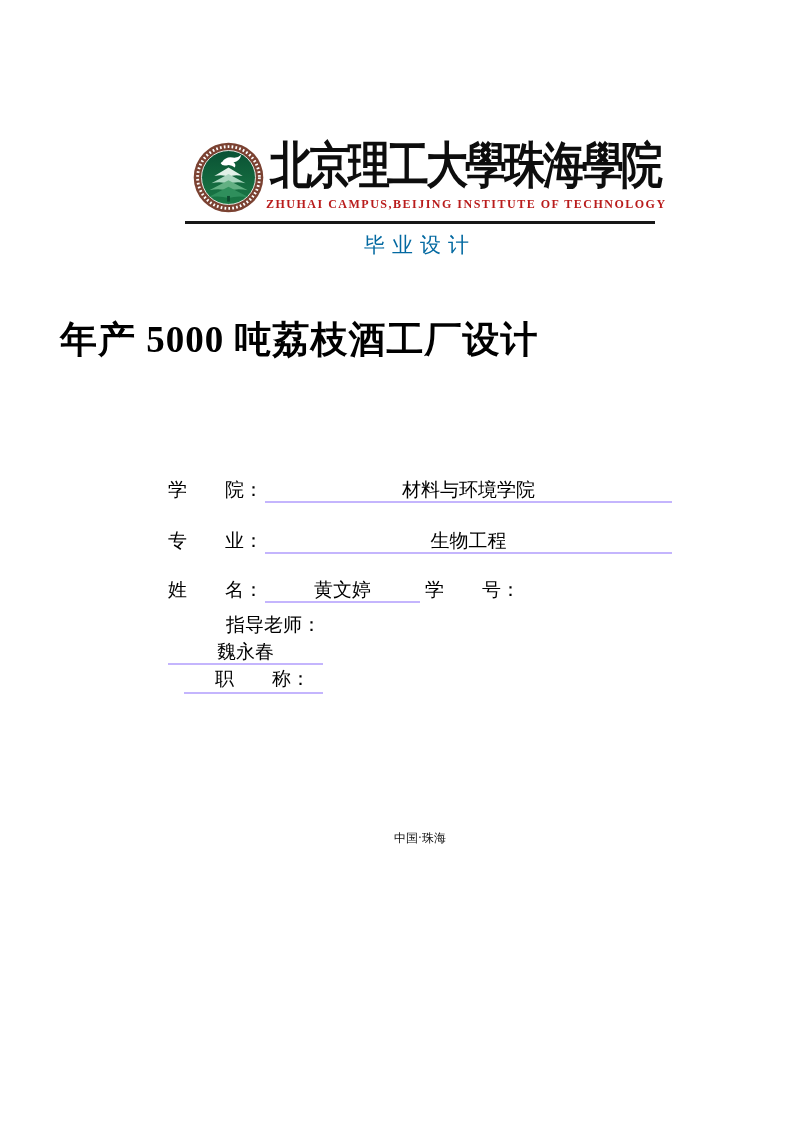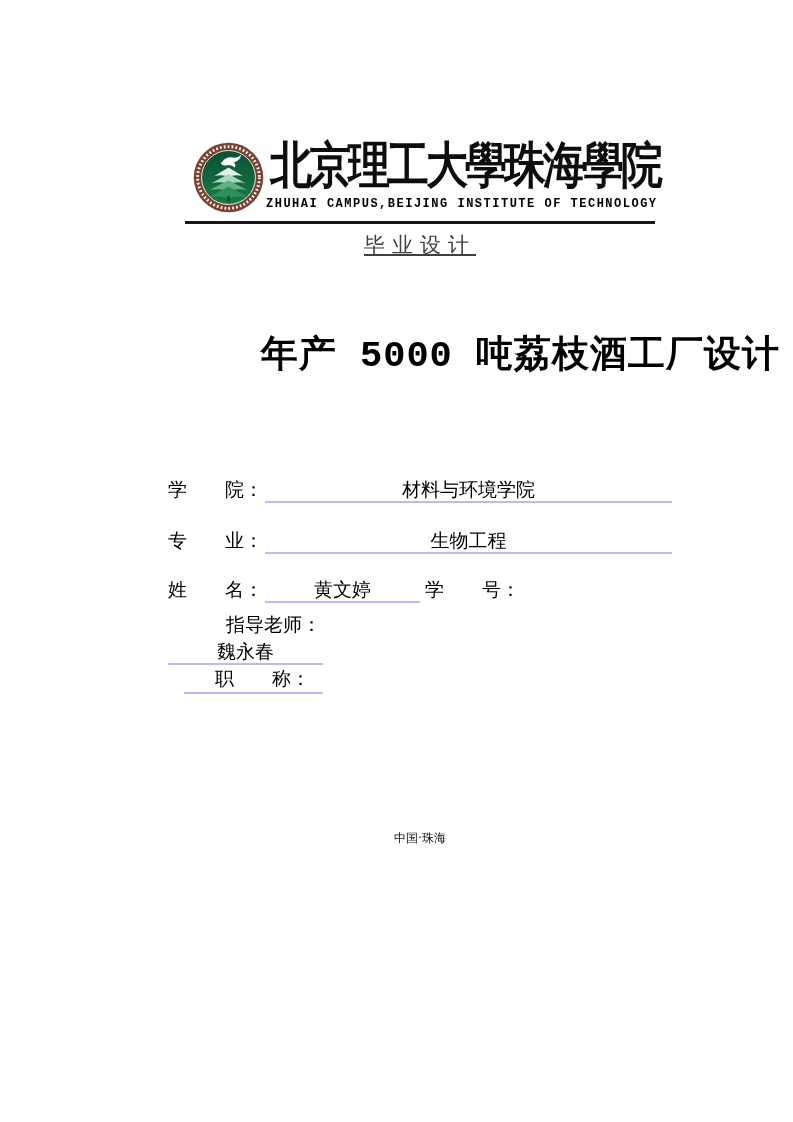--- a/index.html
+++ b/index.html
@@ -10,32 +10,32 @@
   
   .seal{position:absolute;left:193px;top:142px;width:71px;height:71px;}
   .cn-name{
     position:absolute;left:270px;top:132px;width:390px;
     font-family:"DejaVu Serif",serif;font-weight:700;font-size:42px;
     letter-spacing:-3px;white-space:nowrap;color:#0d0d0d;
     transform:scaleY(1.18);transform-origin:top left;
   }
   .en-name{
     position:absolute;left:266px;top:197px;white-space:nowrap;
-    font-family:Liberation Mono, monospace;font-weight:700;font-size:12px;
-    letter-spacing:1.5px;color:#000000;
+    font-family:Liberation Serif, serif;font-weight:700;font-size:12px;
+    letter-spacing:1.5px;color:#b91c1c;
   }
   .rule{position:absolute;left:185px;top:221px;width:470px;height:3px;background:#171717;}
   .doc-type{
     position:absolute;left:185px;top:231px;width:470px;text-align:center;
-    font-family:"DejaVu Serif",serif;font-size:21px;letter-spacing:7px;color:#404040;text-decoration:underline;
+    font-family:"DejaVu Serif",serif;font-size:21px;letter-spacing:7px;color:#0369a1;
   }
   
   .title{
-    position:absolute;left:60px;top:329px;width:720px;text-align:right;
-    font-family:Liberation Mono, monospace;font-weight:700;font-size:37px;
+    position:absolute;left:60px;top:315px;width:720px;text-align:left;
+    font-family:Liberation Serif, serif;font-weight:700;font-size:37px;
     letter-spacing:1px;color:#000;white-space:nowrap;
   }
   
   .form-row{
     position:absolute;left:168px;height:27px;display:flex;align-items:flex-end;
     font-size:19px;line-height:27px;
   }
   .row-1{top:476px;} .row-2{top:527px;} .row-3{top:576px;align-items:center;} .row-4{top:611px;flex-direction:column;}
   .flabel{width:97px;white-space:nowrap;font-family:"DejaVu Sans",sans-serif;}
   .flabel2{width:108px;margin-left:5px;white-space:nowrap;font-family:"DejaVu Sans",sans-serif;}

